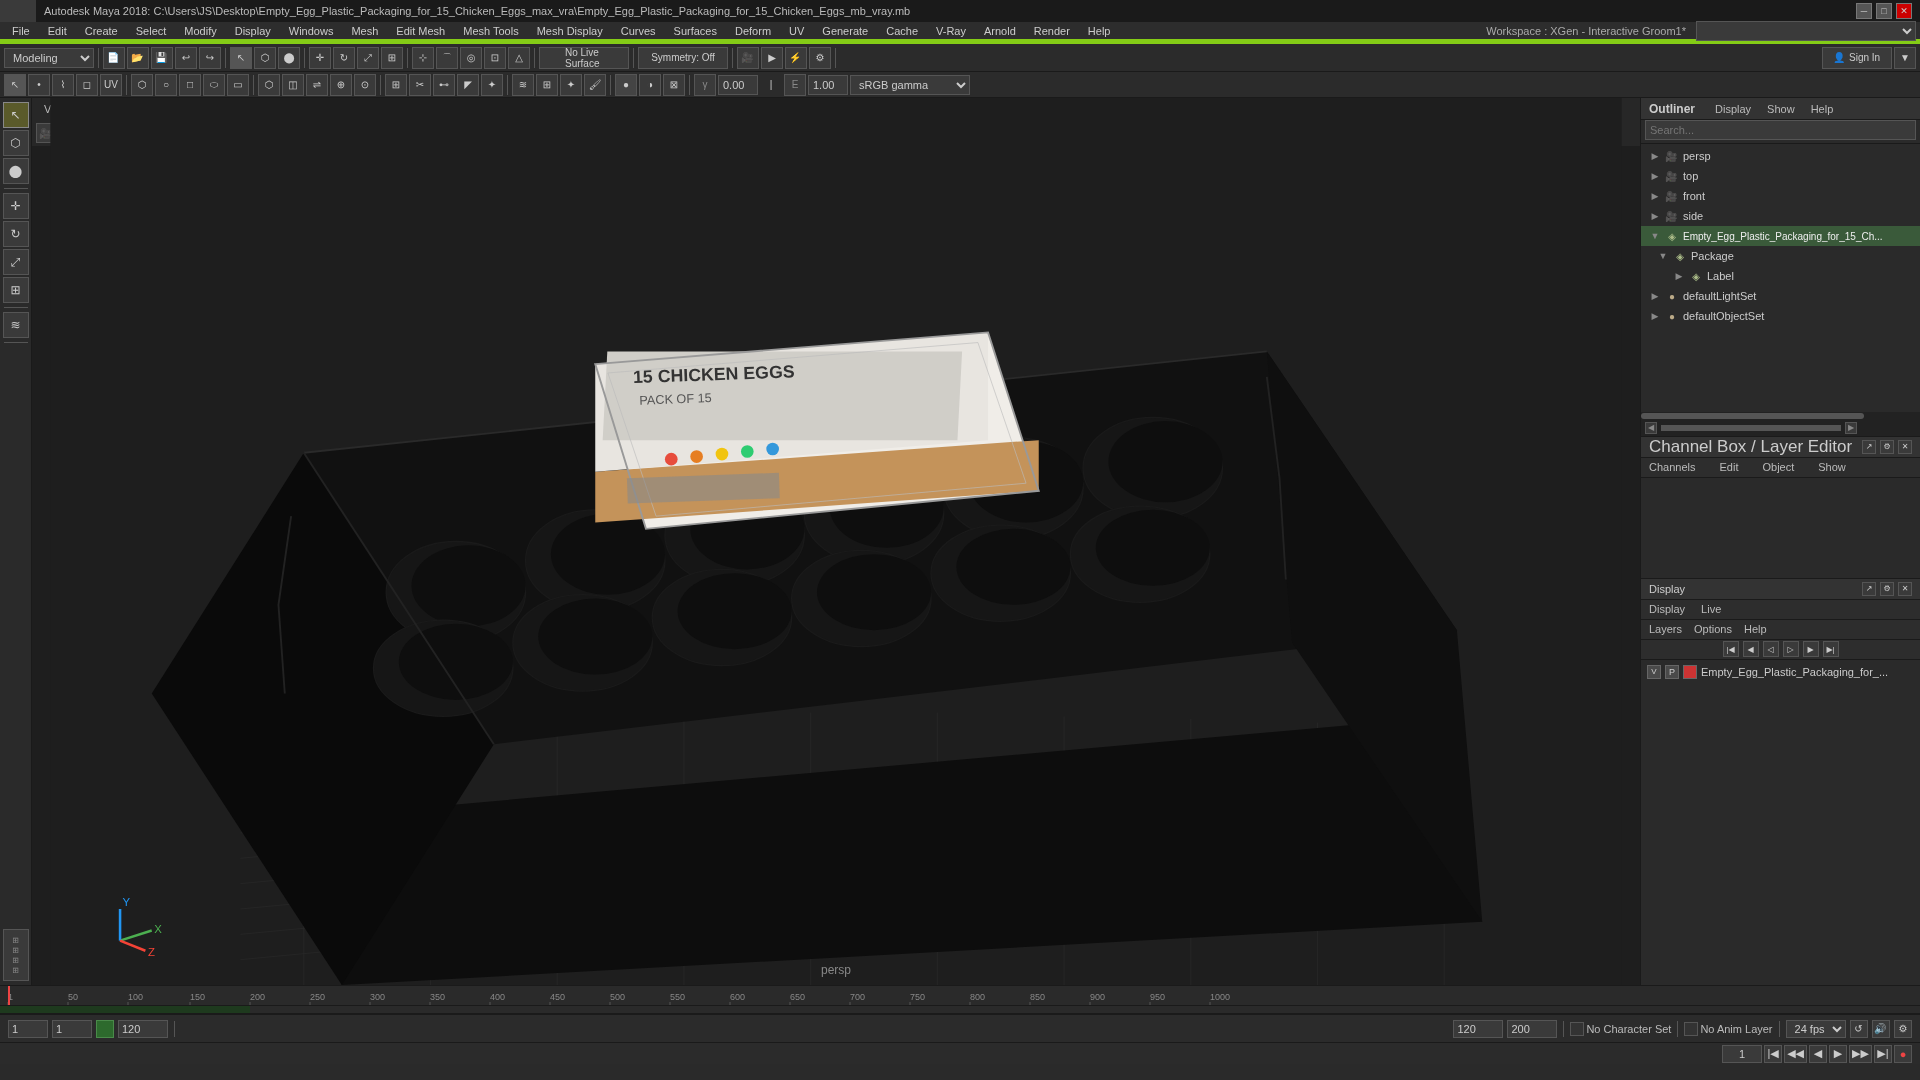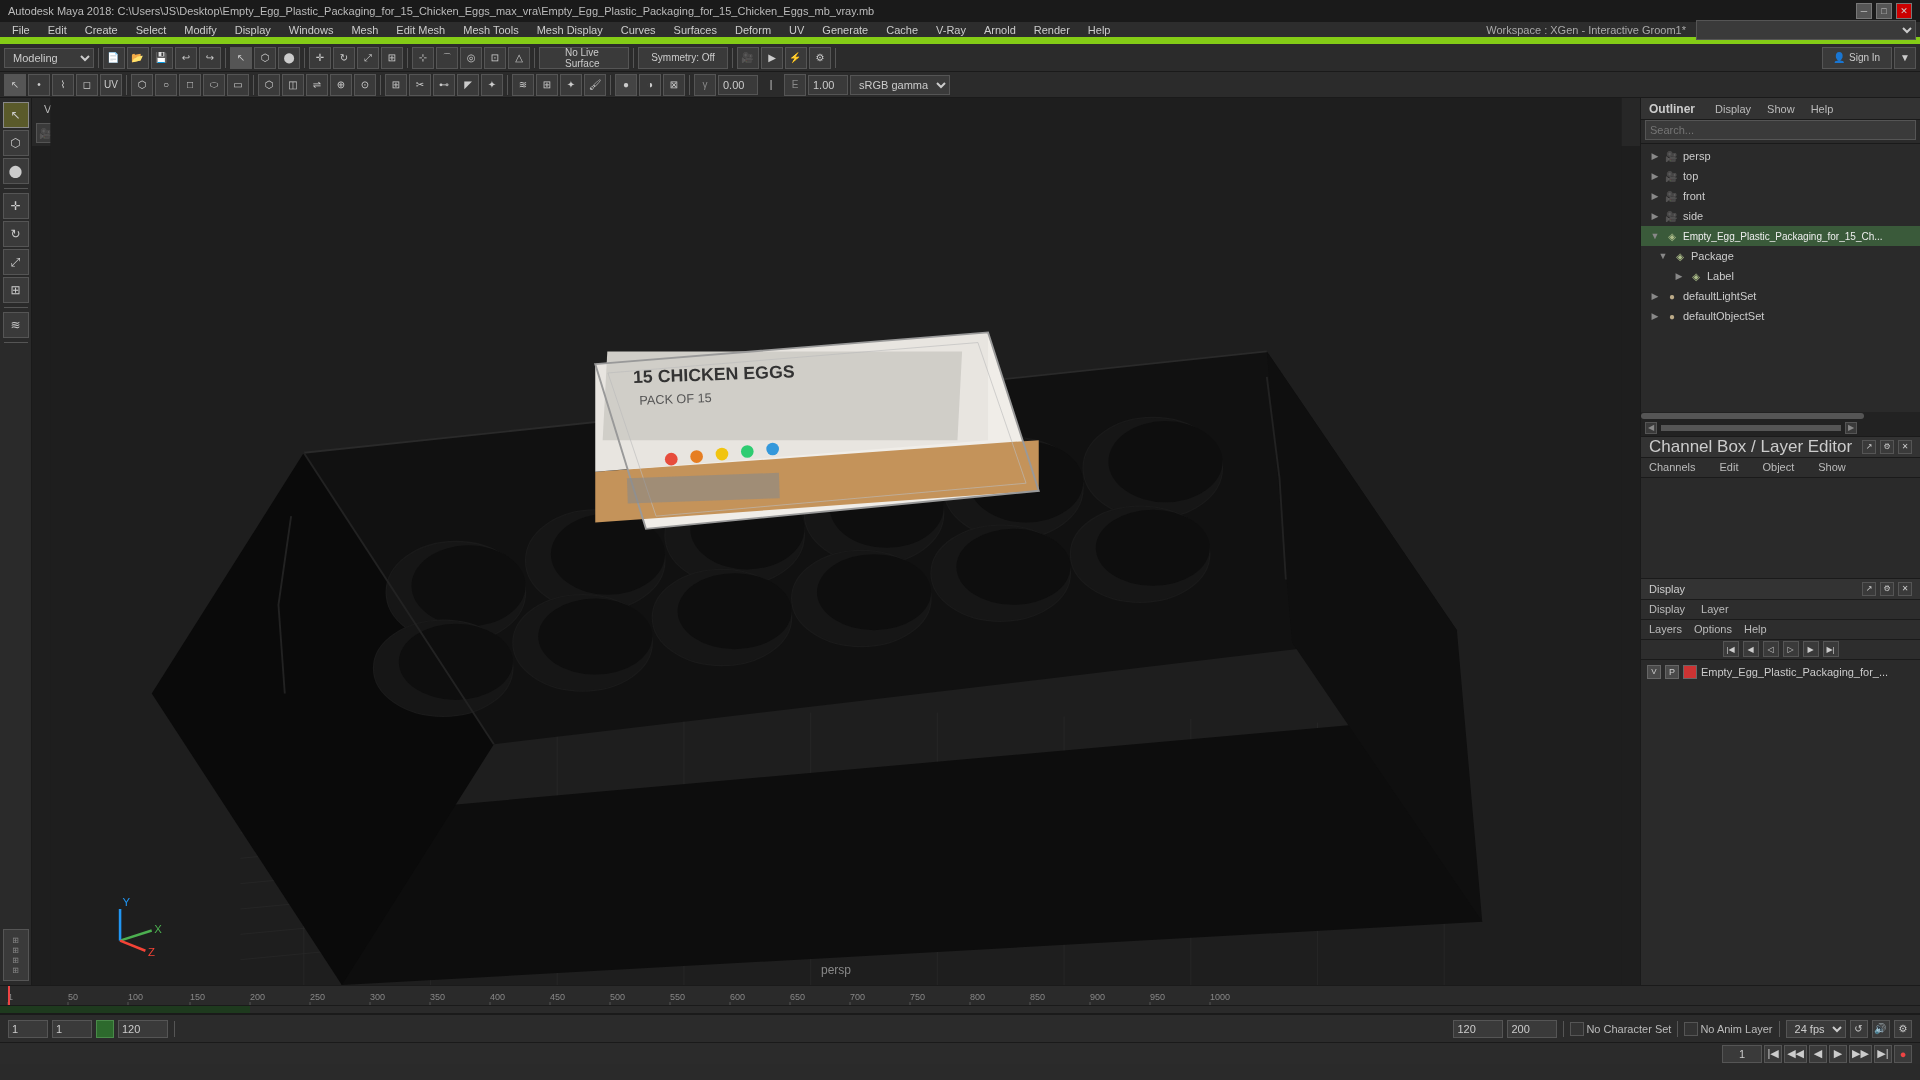--- a/index.html
+++ b/index.html
@@ -1,28 +1,28 @@
 <!DOCTYPE html>
 <html><head>
   <meta charset="utf-8">
   <style>
     * { margin: 0; padding: 0; box-sizing: border-box; }
     body { width: 1920px; height: 1080px; background: #3a3a3a; font-family: 'Segoe UI', Arial, sans-serif; font-size: 11px; color: #ccc; overflow: hidden; }
     
     
     #title-bar {
       height: 22px; background: #1a1a1a; display: flex; align-items: center; justify-content: space-between;
-      padding: 4px 8px; color: #bbb; font-size: 11px;
+      padding: 4px 8px; color: #bbb; font-size: 11px; margin-left: 36px;
     }
     #title-bar-controls { display: flex; gap: 4px; }
     .title-btn { width: 16px; height: 16px; background: #555; border: 1px solid #777; cursor: pointer; display: flex; align-items: center; justify-content: center; font-size: 9px; color: #ccc; }
 
     
     #menu-bar {
-      height: 22px; background: #2d2d2d; display: flex; align-items: center; padding: 0 4px; gap: 2px; border-bottom: 7px solid #84cc16;
+      height: 22px; background: #2d2d2d; display: flex; align-items: center; padding: 0 4px; gap: 2px; border-bottom: 5px solid #84cc16;
     }
     .menu-item { padding: 2px 8px; cursor: pointer; color: #ccc; font-size: 11px; }
 
     
     #toolbar1 {
       height: 28px; background: #2b2b2b; display: flex; align-items: center; padding: 0 4px; gap: 2px; border-bottom: 1px solid #1a1a1a;
     }
     .tb-btn { height: 22px; min-width: 22px; background: #3a3a3a; border: 1px solid #555; cursor: pointer; display: flex; align-items: center; justify-content: center; color: #ccc; font-size: 10px; padding: 0 3px; }
     .tb-separator { width: 1px; height: 20px; background: #555; margin: 0 2px; }
     .tb-dropdown { height: 20px; background: #3a3a3a; border: 1px solid #555; color: #ccc; font-size: 11px; padding: 0 4px; cursor: pointer; }
@@ -296,21 +296,21 @@
   <div class="tb-btn" style="background:#444;">●</div>
   <div class="tb-btn">◑</div>
   <div class="tb-btn">⊠</div>
   <div class="tb-separator"></div>
 
   <div class="tb-btn" style="width:16px;color:#888;">γ</div>
   <input type="text" class="tb-dropdown" value="0.00" style="width: 40px;">
   <div class="tb-btn" style="background:none;border:none;">|</div>
   <div class="tb-btn" style="width:16px;color:#888;">E</div>
   <input type="text" class="tb-dropdown" value="1.00" style="width: 40px;">
-  <select class="tb-dropdown" style="width:100px;">
+  <select class="tb-dropdown" style="width:120px;">
     <option>sRGB gamma</option>
   </select>
 </div>
 
 <div id="main-layout">
 
   <div id="left-panel">
     <div class="tool-icon active" title="Select">↖</div>
     <div class="tool-icon" title="Lasso">⬡</div>
     <div class="tool-icon" title="Paint">⬤</div>
@@ -582,21 +582,21 @@
     <div id="display-header">
       <span id="display-title">Display</span>
       <div id="display-controls">
         <div class="cb-btn">↗</div>
         <div class="cb-btn">⚙</div>
         <div class="cb-btn">✕</div>
       </div>
     </div>
     <div id="display-tabs">
       <span class="ch-tab">Display</span>
-      <span class="ch-tab">Layer</span>
+      <span class="ch-tab">Live</span>
     </div>
     <div id="layer-controls">
       <span class="ch-tab">Layers</span>
       <span class="ch-tab">Options</span>
       <span class="ch-tab">Help</span>
     </div>
 
     <div style="height:20px;background:#2d2d2d;display:flex;align-items:center;justify-content:center;gap:4px;border-bottom:1px solid #1a1a1a;">
       <div class="layer-btn">|◀</div>
       <div class="layer-btn">◀</div>

